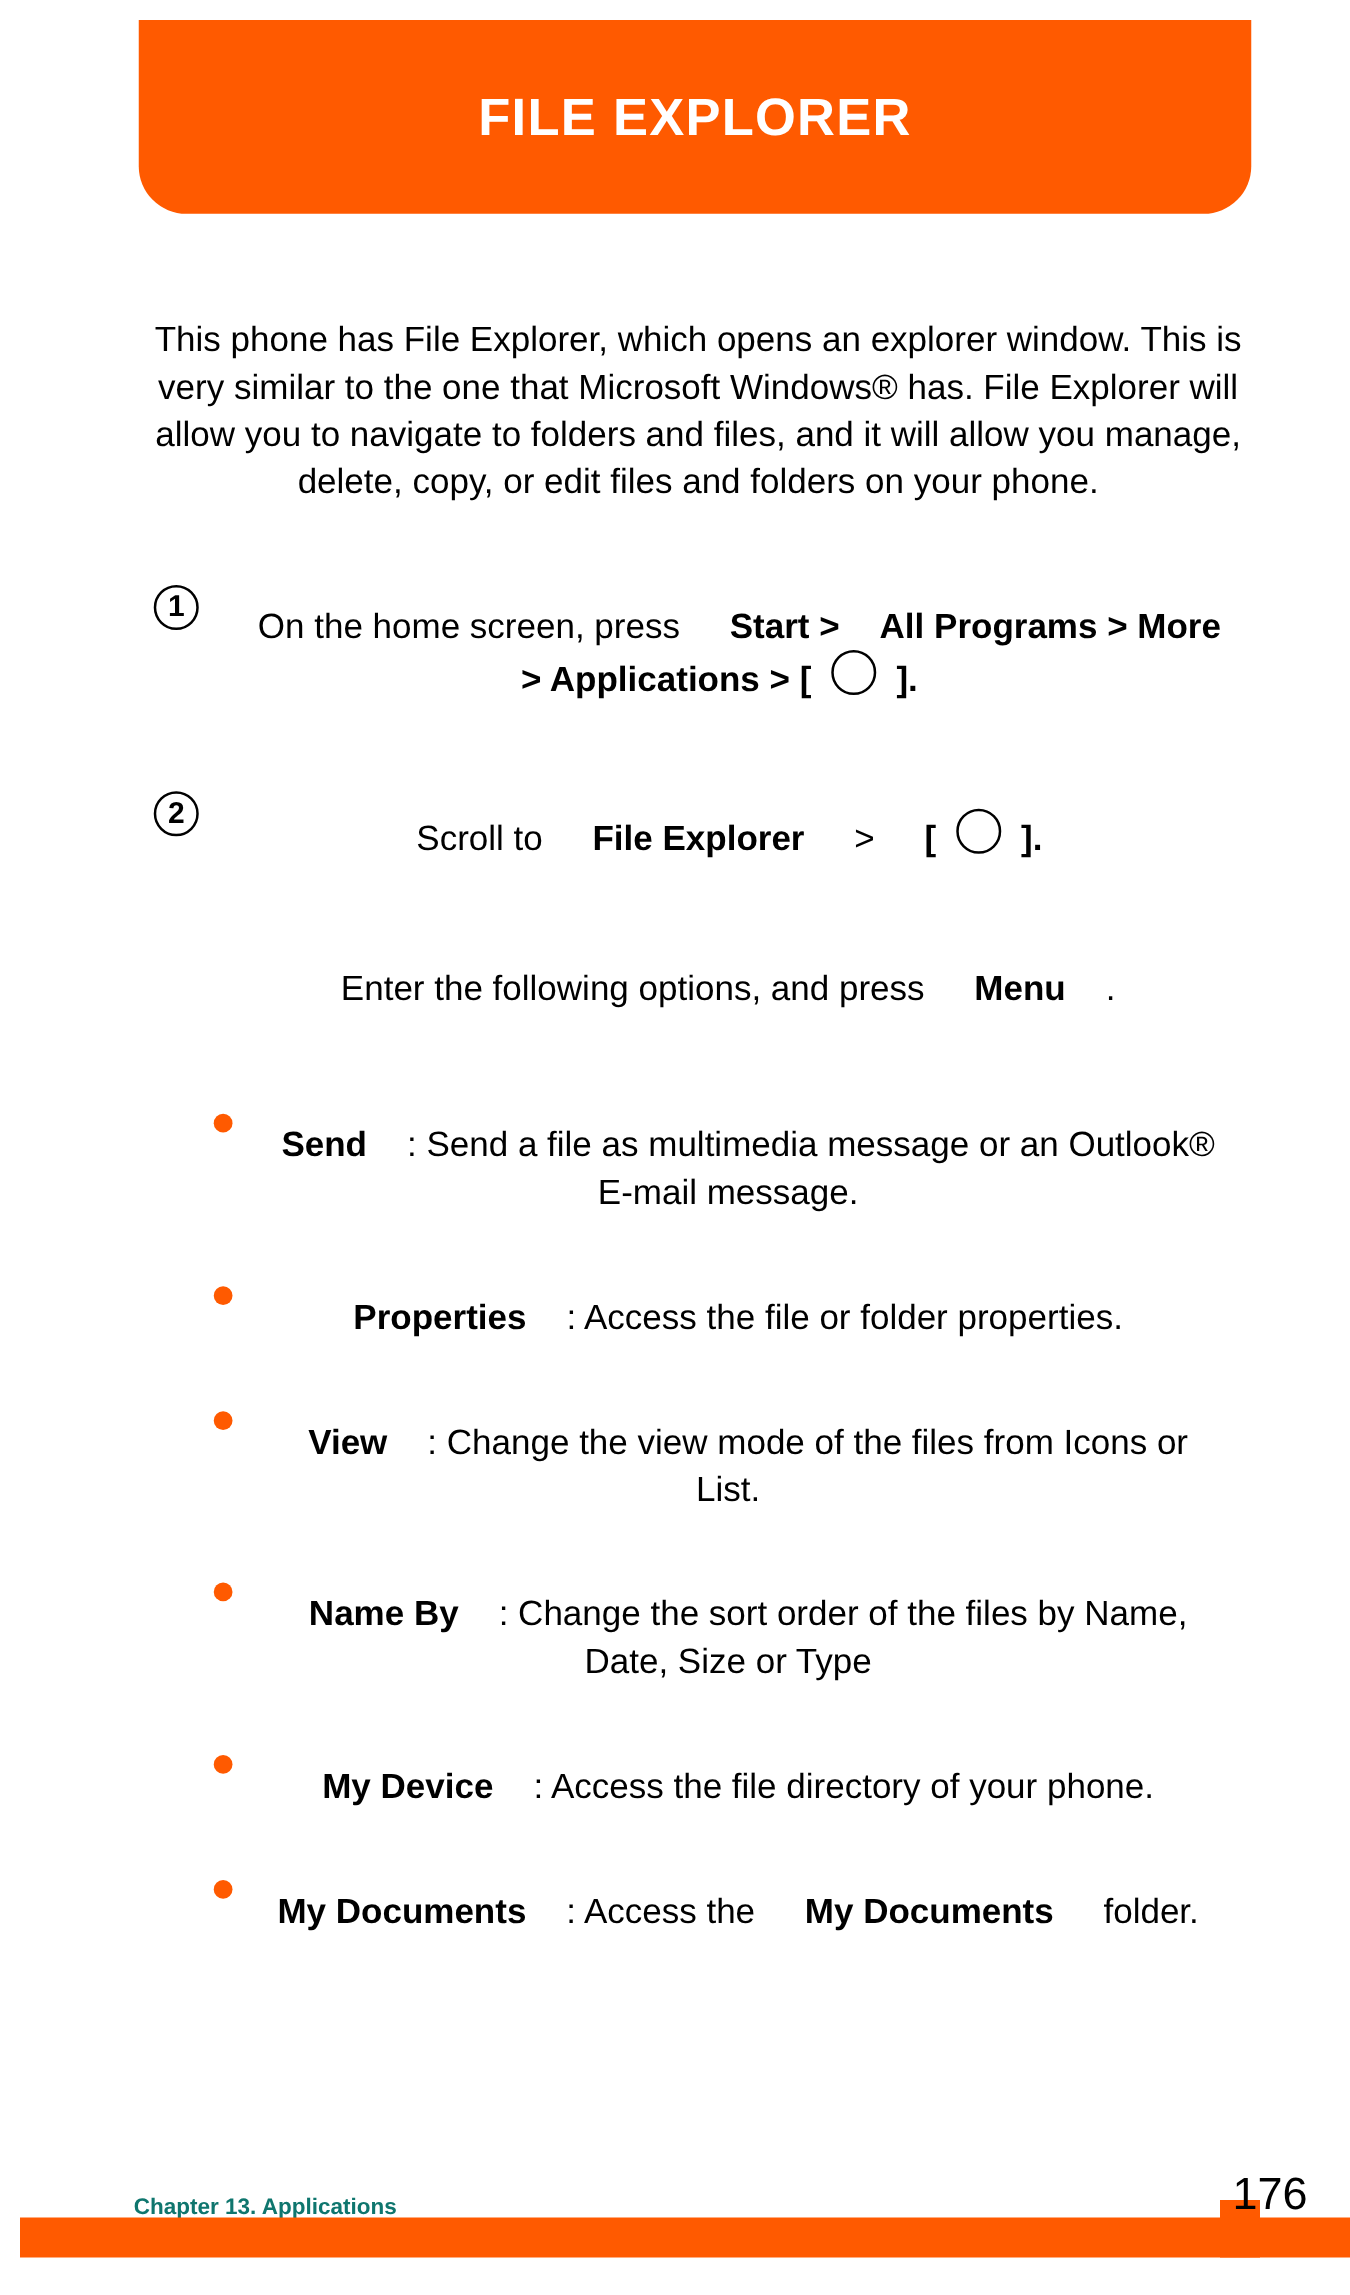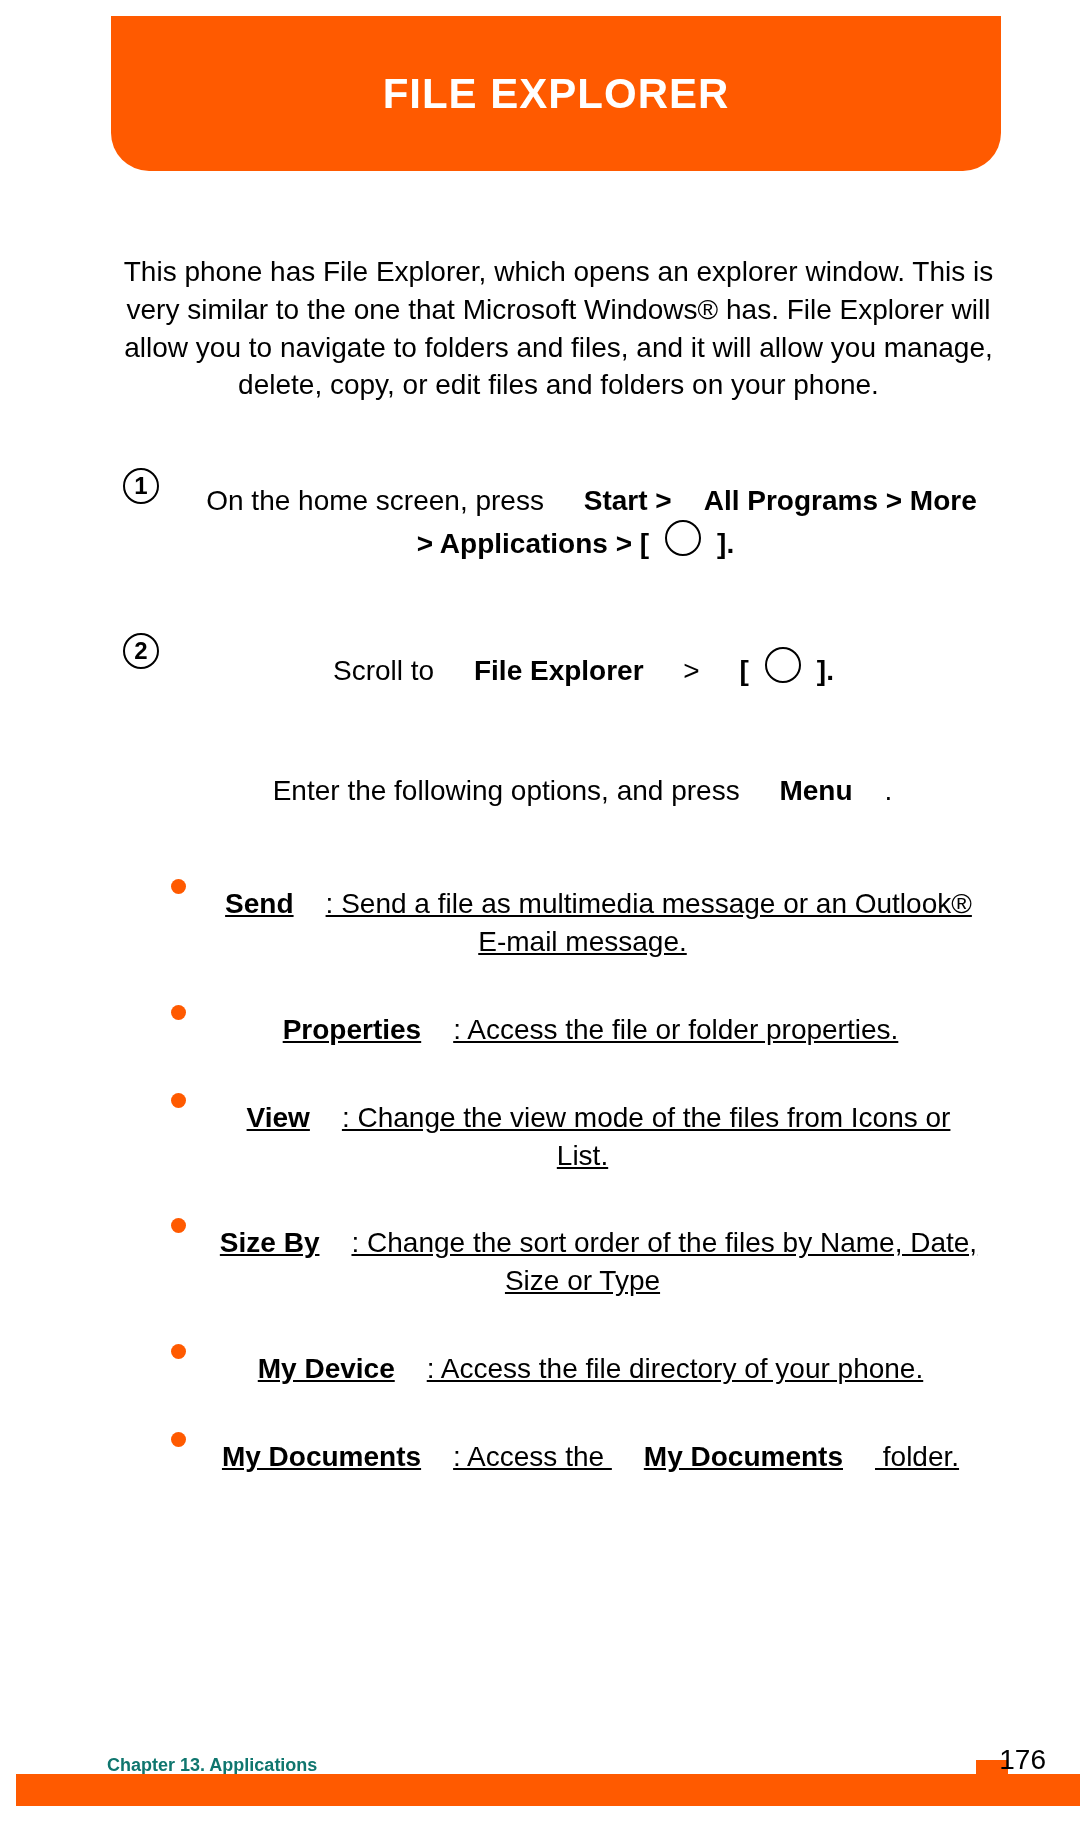--- a/index.html
+++ b/index.html
@@ -76,22 +76,21 @@
     margin-top: 34px;
     margin-bottom: 10px;
   }
   ul.options {
     list-style: none;
     margin-left: 48px;
   }
   ul.options li {
     position: relative;
     padding-left: 32px;
-    margin-top: 18px;
-    text-decoration: underline;
+    margin-top: 30px;
   }
   ul.options li::before {
     content: "";
     position: absolute;
     left: 0;
     top: 10px;
     width: 15px;
     height: 15px;
     background: #ff5a00;
     border-radius: 50%;
@@ -124,21 +123,21 @@
     left: 75px;
     color: #0f766e;
     font-weight: bold;
     font-size: 18px;
   }
   .footer-page {
     position: absolute;
     bottom: 8px;
     right: 34px;
     color: #000;
-    font-size: 28px;
+    font-size: 36px;
   }
   b { font-weight: bold; }
 </style>
 </head>
 <body>
 
 <div class="header-banner">
   <div class="header-title">FILE EXPLORER</div>
 </div>
 
@@ -160,21 +159,21 @@
   </div>
 
   <p class="options-intro">
     <span>Enter the following options, and press </span><b>Menu</b><span>.</span>
   </p>
 
   <ul class="options">
     <li><b>Send</b><span>: Send a file as multimedia message or an Outlook® E-mail message.</span></li>
     <li><b>Properties</b><span>: Access the file or folder properties.</span></li>
     <li><b>View</b><span>: Change the view mode of the files from Icons or List.</span></li>
-    <li><b>Size By</b><span>: Change the sort order of the files by Name, Date, Size or Type</span></li>
+    <li><b>Name By</b><span>: Change the sort order of the files by Name, Date, Size or Type</span></li>
     <li><b>My Device</b><span>: Access the file directory of your phone.</span></li>
     <li><b>My Documents</b><span>: Access the </span><b>My Documents</b><span> folder.</span></li>
   </ul>
 </div>
 
 <div class="footer">
   <div class="footer-chapter">Chapter 13. Applications</div>
   <div class="footer-tab"></div>
   <div class="footer-page">176</div>
   <div class="footer-line"></div>

